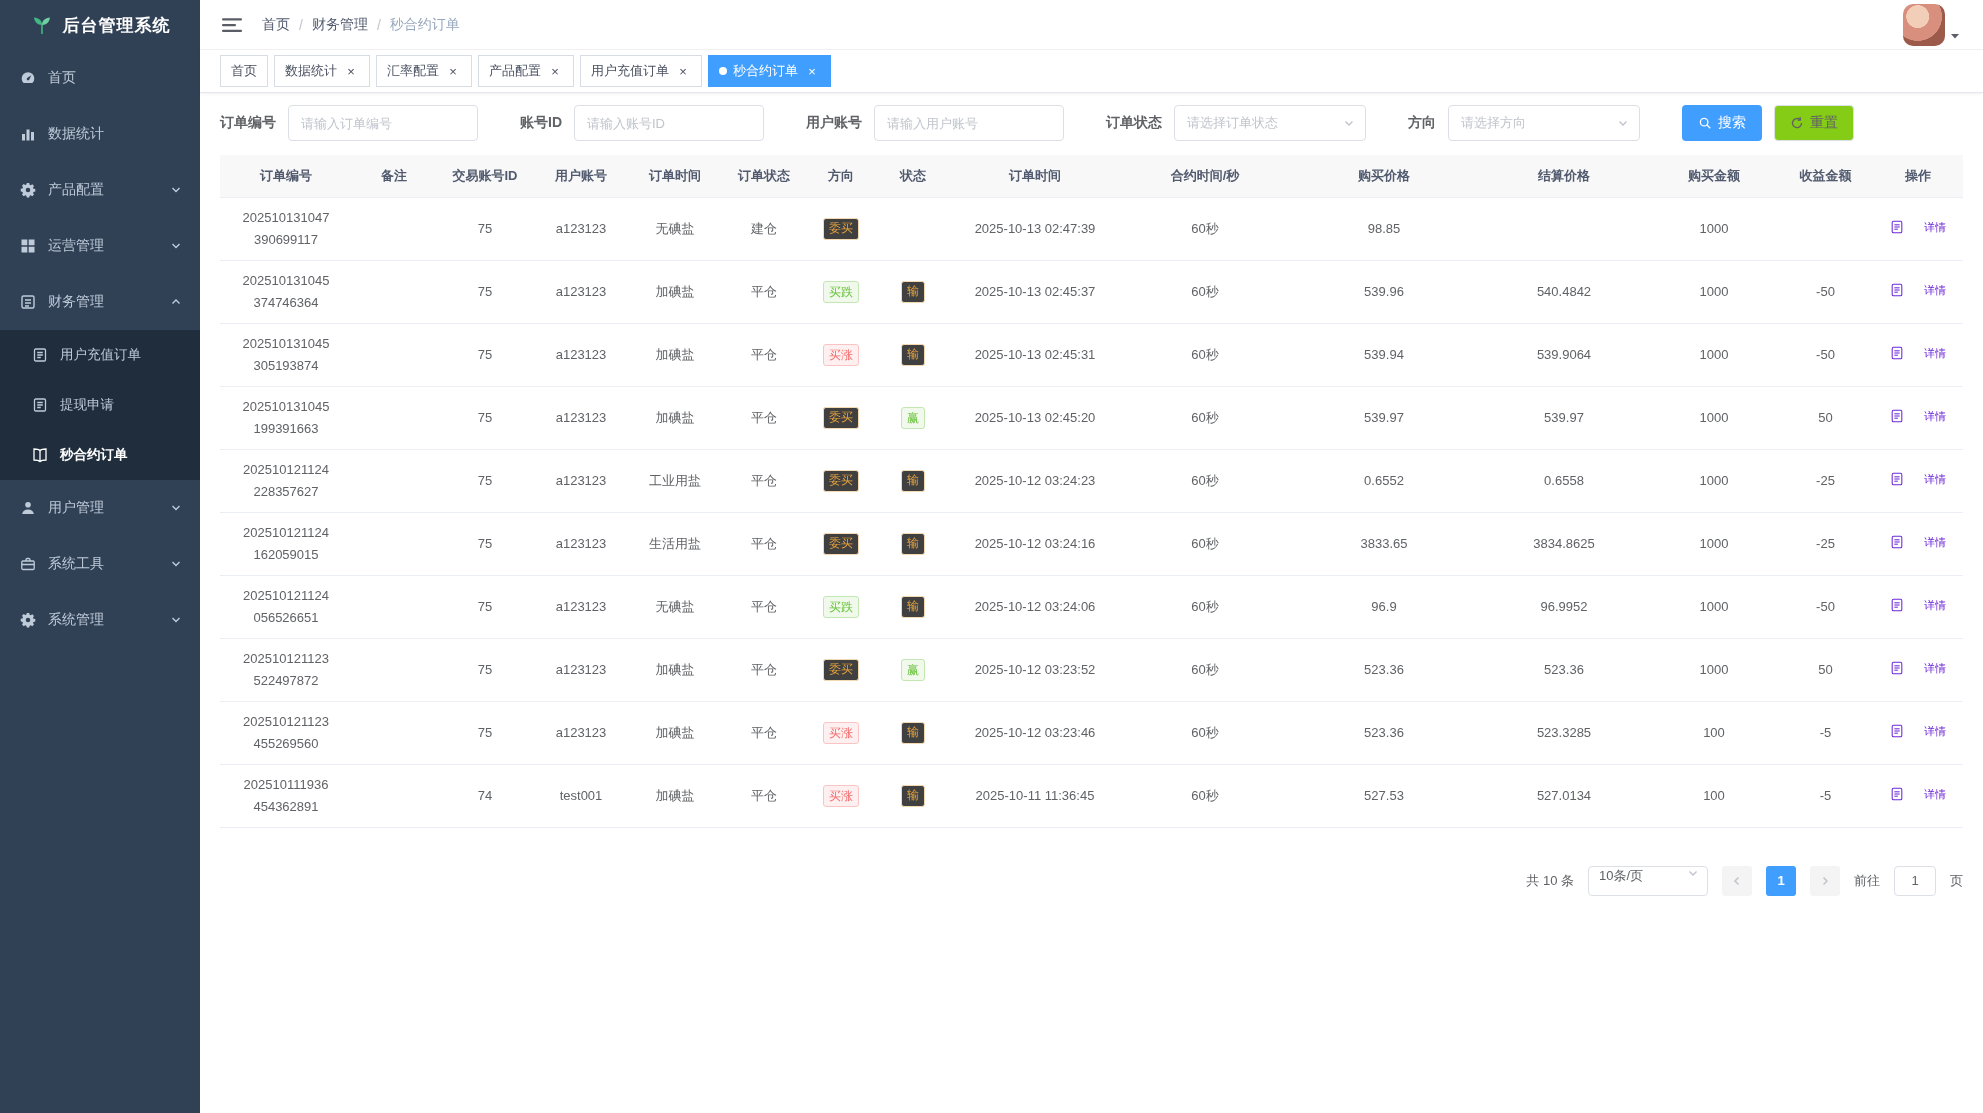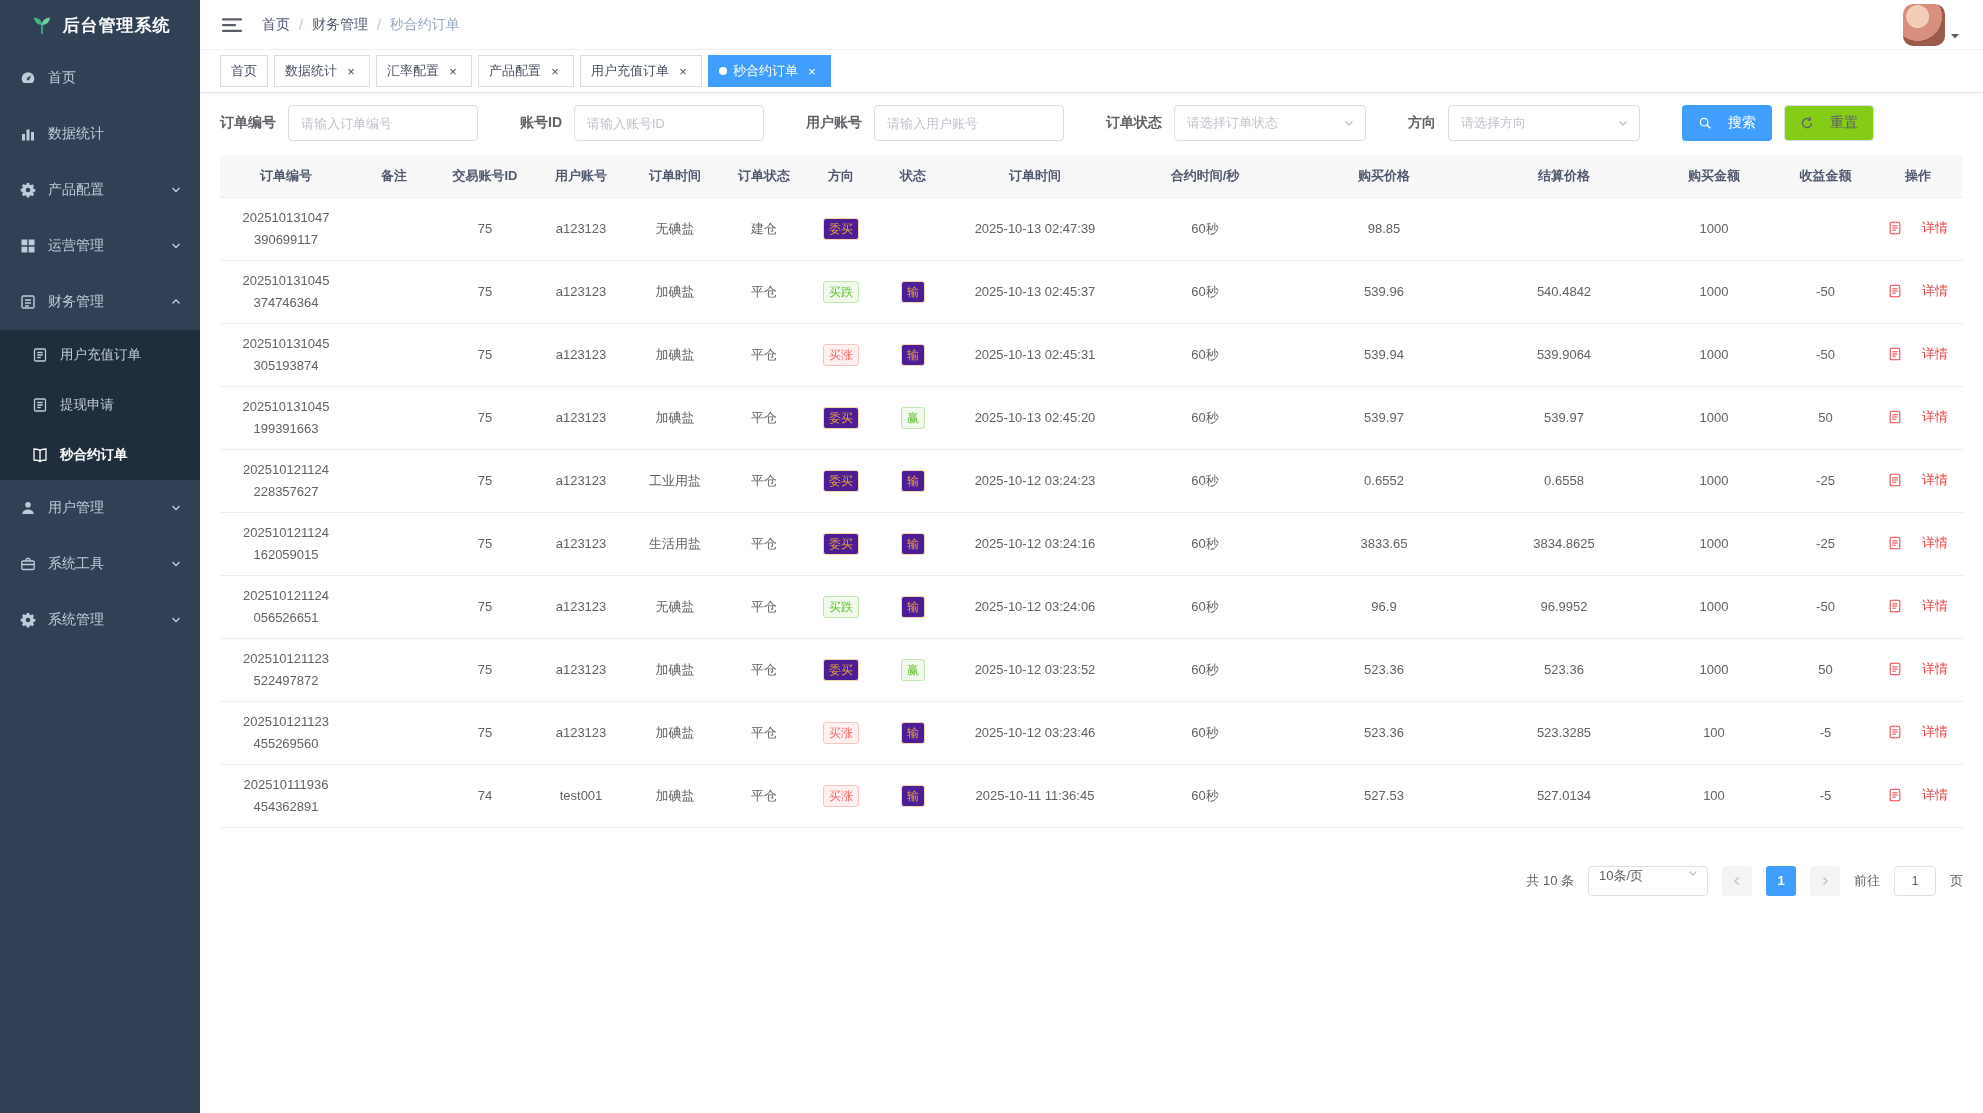--- a/index.html
+++ b/index.html
@@ -48,40 +48,40 @@
   .filter-bar { display:flex; align-items:center; padding:12px 20px 0; }
   .f-group { display:flex; align-items:center; margin-right:42px; }
   .f-label { font-size:14px; font-weight:bold; color:#606266; white-space:nowrap; margin-right:12px; }
   .f-input { width:190px; height:36px; border:1px solid #dcdfe6; border-radius:4px; padding:0 12px;
     font-size:13px; color:#606266; outline:none; font-family:inherit; }
   .f-input::placeholder { color:#c0c4cc; }
   .f-select { width:192px; height:36px; border:1px solid #dcdfe6; border-radius:4px; display:flex;
     align-items:center; justify-content:space-between; padding:0 10px 0 12px; color:#c0c4cc;
     font-size:13px; cursor:pointer; background:#fff; }
   .sel-chev { width:12px; height:12px; }
-  .btn { height:36px; border-radius:4px; display:inline-flex; align-items:center; gap:16px; padding:0 15px;
+  .btn { height:36px; border-radius:4px; display:inline-flex; align-items:center; gap:6px; padding:0 15px;
     font-size:14px; cursor:pointer; border:1px solid transparent; font-family:inherit; }
   .btn-ic { width:14px; height:14px; }
   .btn-primary { background:#409eff; color:#fff; margin-right:12px; }
   .btn-plain { background:#84cc16; border-color:#dcdfe6; color:#606266; }
 
   
   .table-wrap { padding:0 20px; margin-top:14px; }
   table { width:100%; border-collapse:collapse; table-layout:fixed; }
   th { height:42px; background:#f8f8f9; color:#515a6e; font-weight:bold; font-size:13px;
     text-align:center; border-bottom:1px solid #ebeef5; padding:0 5px; }
   td { height:63px; font-size:13px; color:#606266; text-align:center;
     border-bottom:1px solid #ebeef5; padding:0 5px; word-wrap:break-word; }
   .order-no { width:92px; margin:0 auto; word-break:break-all; line-height:1.65; text-align:center; }
   .tag { display:inline-block; height:22px; line-height:20px; padding:0 5px; font-size:12px;
     border-radius:3px; border:1px solid; white-space:nowrap; }
-  .tag-warning { color:#e6a23c; background:#4c1d95; border-color:#f5dab1; }
+  .tag-warning { color:#e6a23c; background:#404040; border-color:#f5dab1;font-family:Liberation Mono, monospace; }
   .tag-success { color:#67c23a; background:#f0f9eb; border-color:#c2e7b0; }
   .tag-danger  { color:#f56c6c; background:#fef0f0; border-color:#fbc4c4; }
-  .detail-link { color:#ef4444; display:inline-flex; align-items:center; gap:20px; font-size:13px; cursor:pointer; text-decoration:none; }
+  .detail-link { color:#6d28d9; display:inline-flex; align-items:center; gap:20px; font-size:11px; cursor:pointer; text-decoration:none; }
   .doc-ic { width:14px; height:14px; }
 
   
   .pagination { display:flex; align-items:center; justify-content:flex-end; padding:0 20px;
     margin-top:38px; gap:14px; font-size:13px; color:#606266; }
   .page-size { width:120px; height:30px; border:1px solid #dcdfe6; border-radius:4px; display:flex;
     justify-content:space-between; padding:0 8px 0 10px; cursor:pointer; background:#fff; }
   .page-btn { min-width:30px; height:30px; border-radius:3px; background:#f4f4f5; color:#606266;
     display:inline-flex; align-items:center; justify-content:center; cursor:pointer; }
   .page-btn svg { width:12px; height:12px; }

